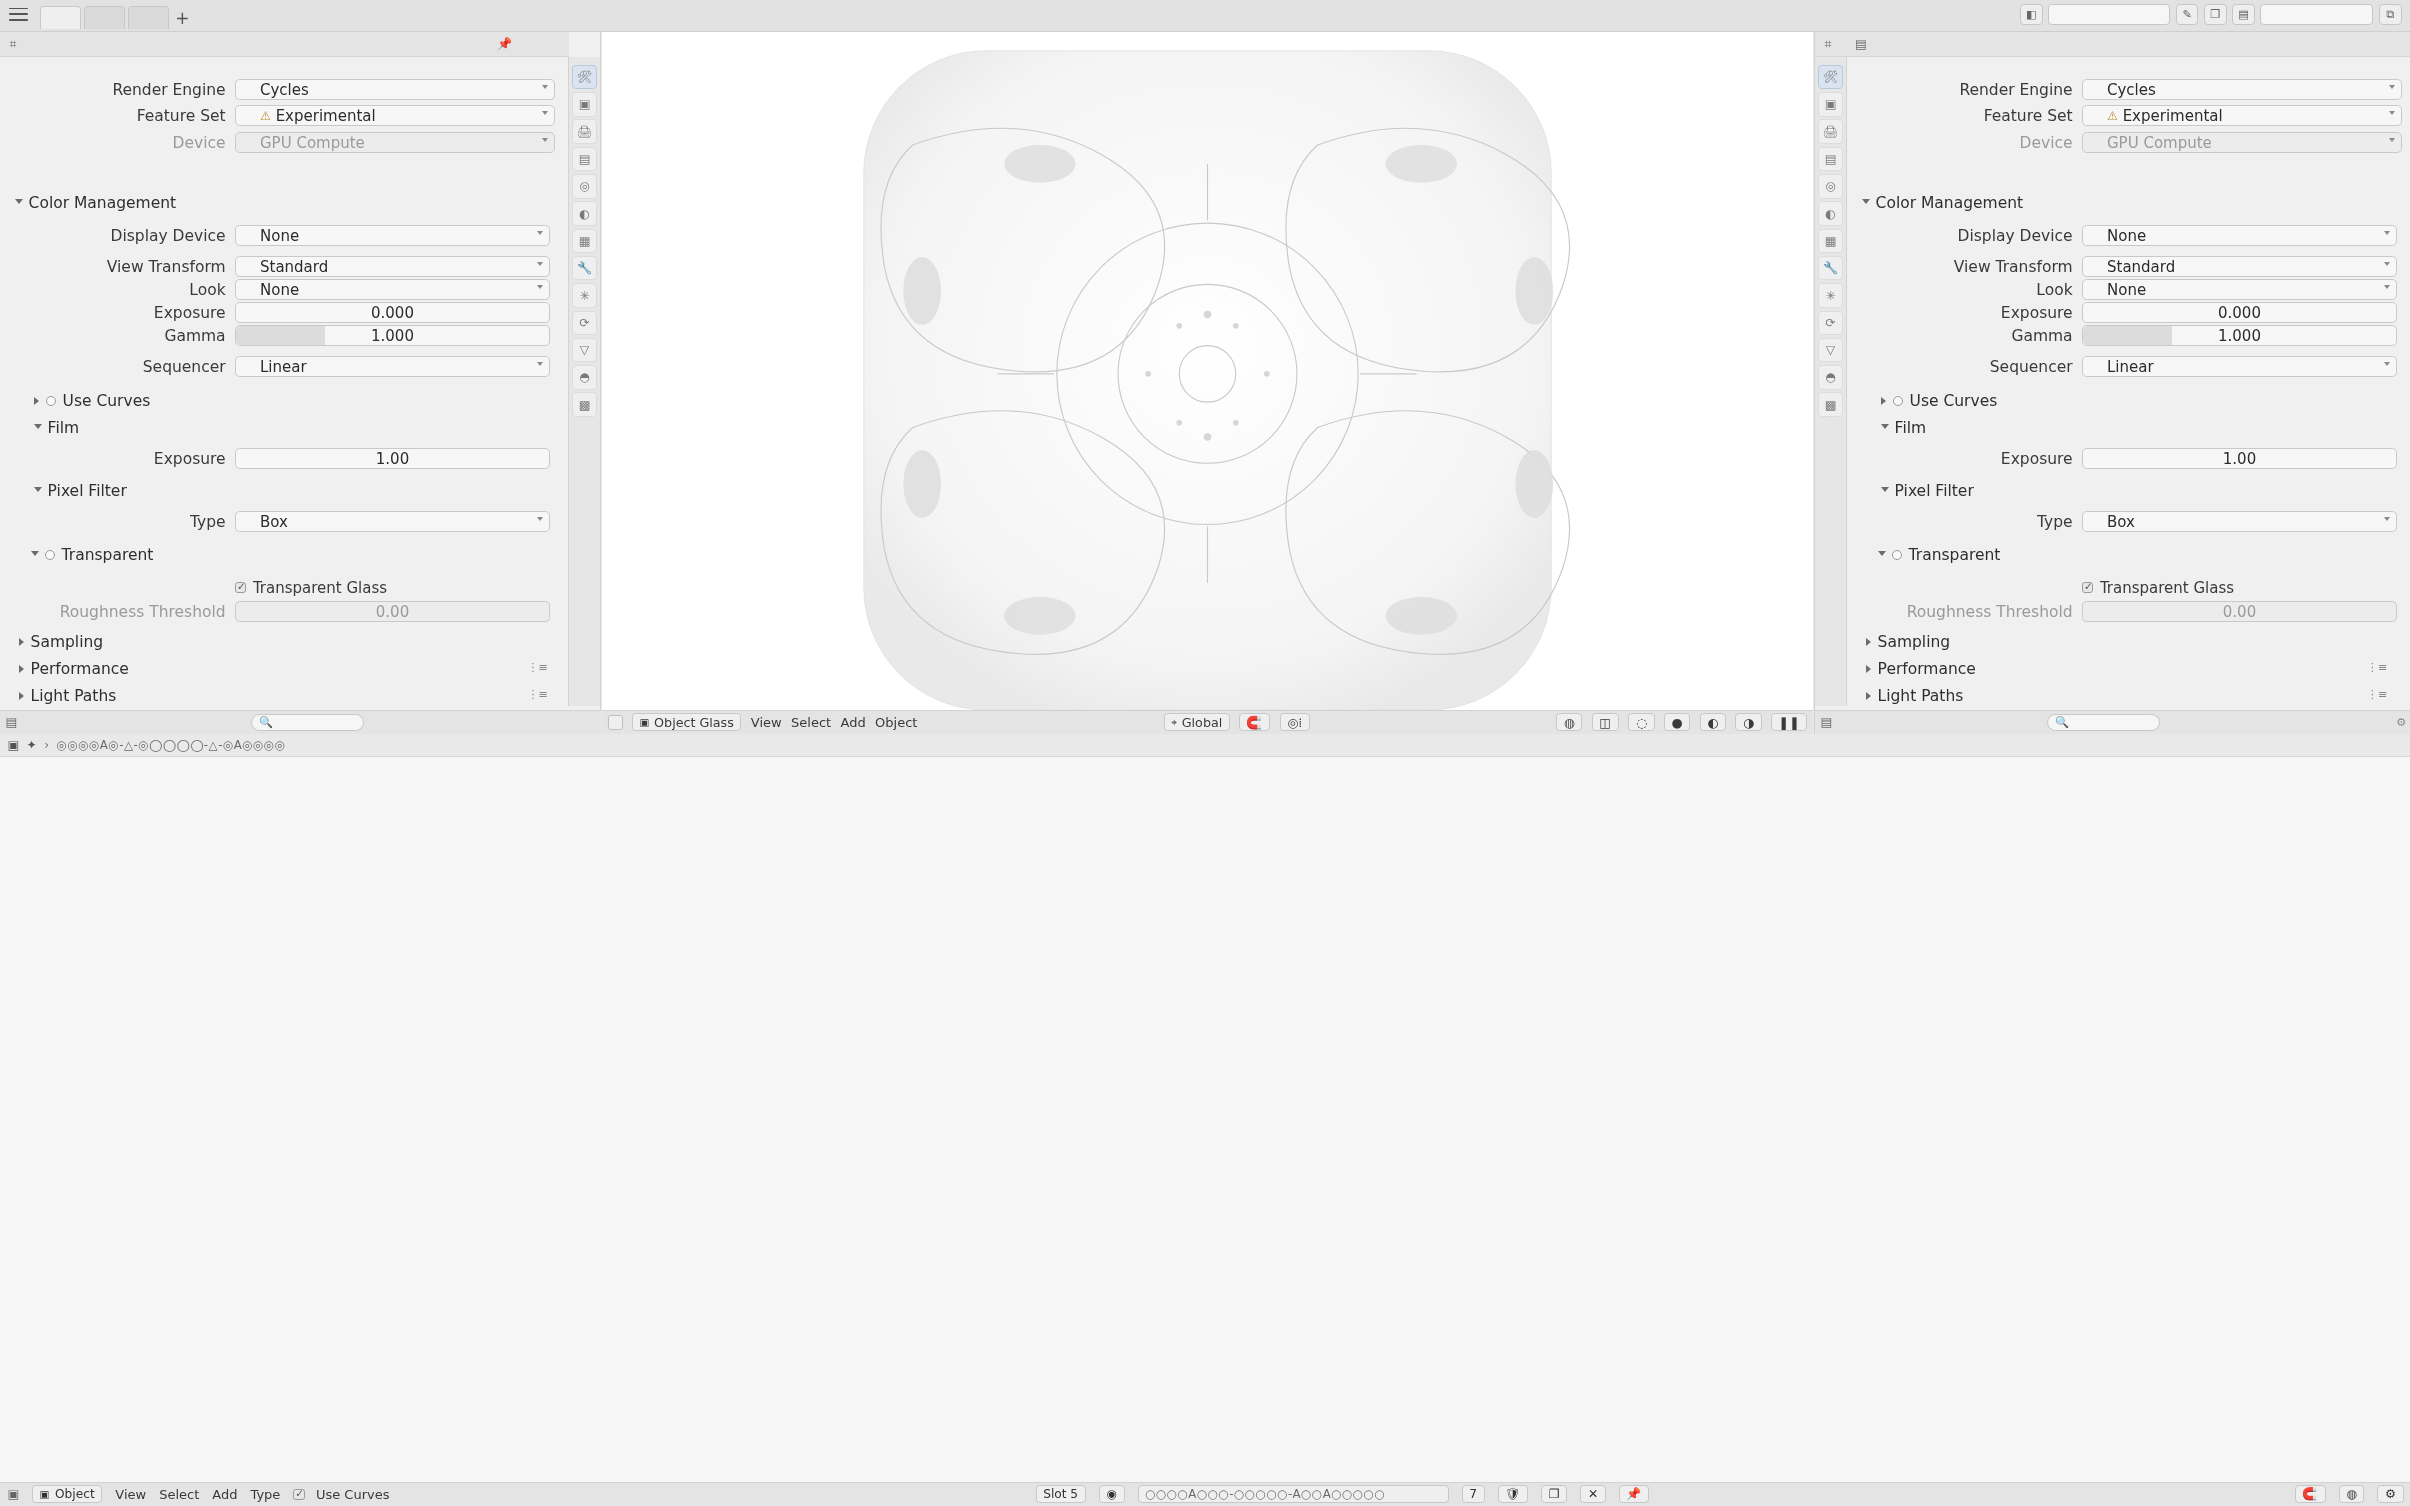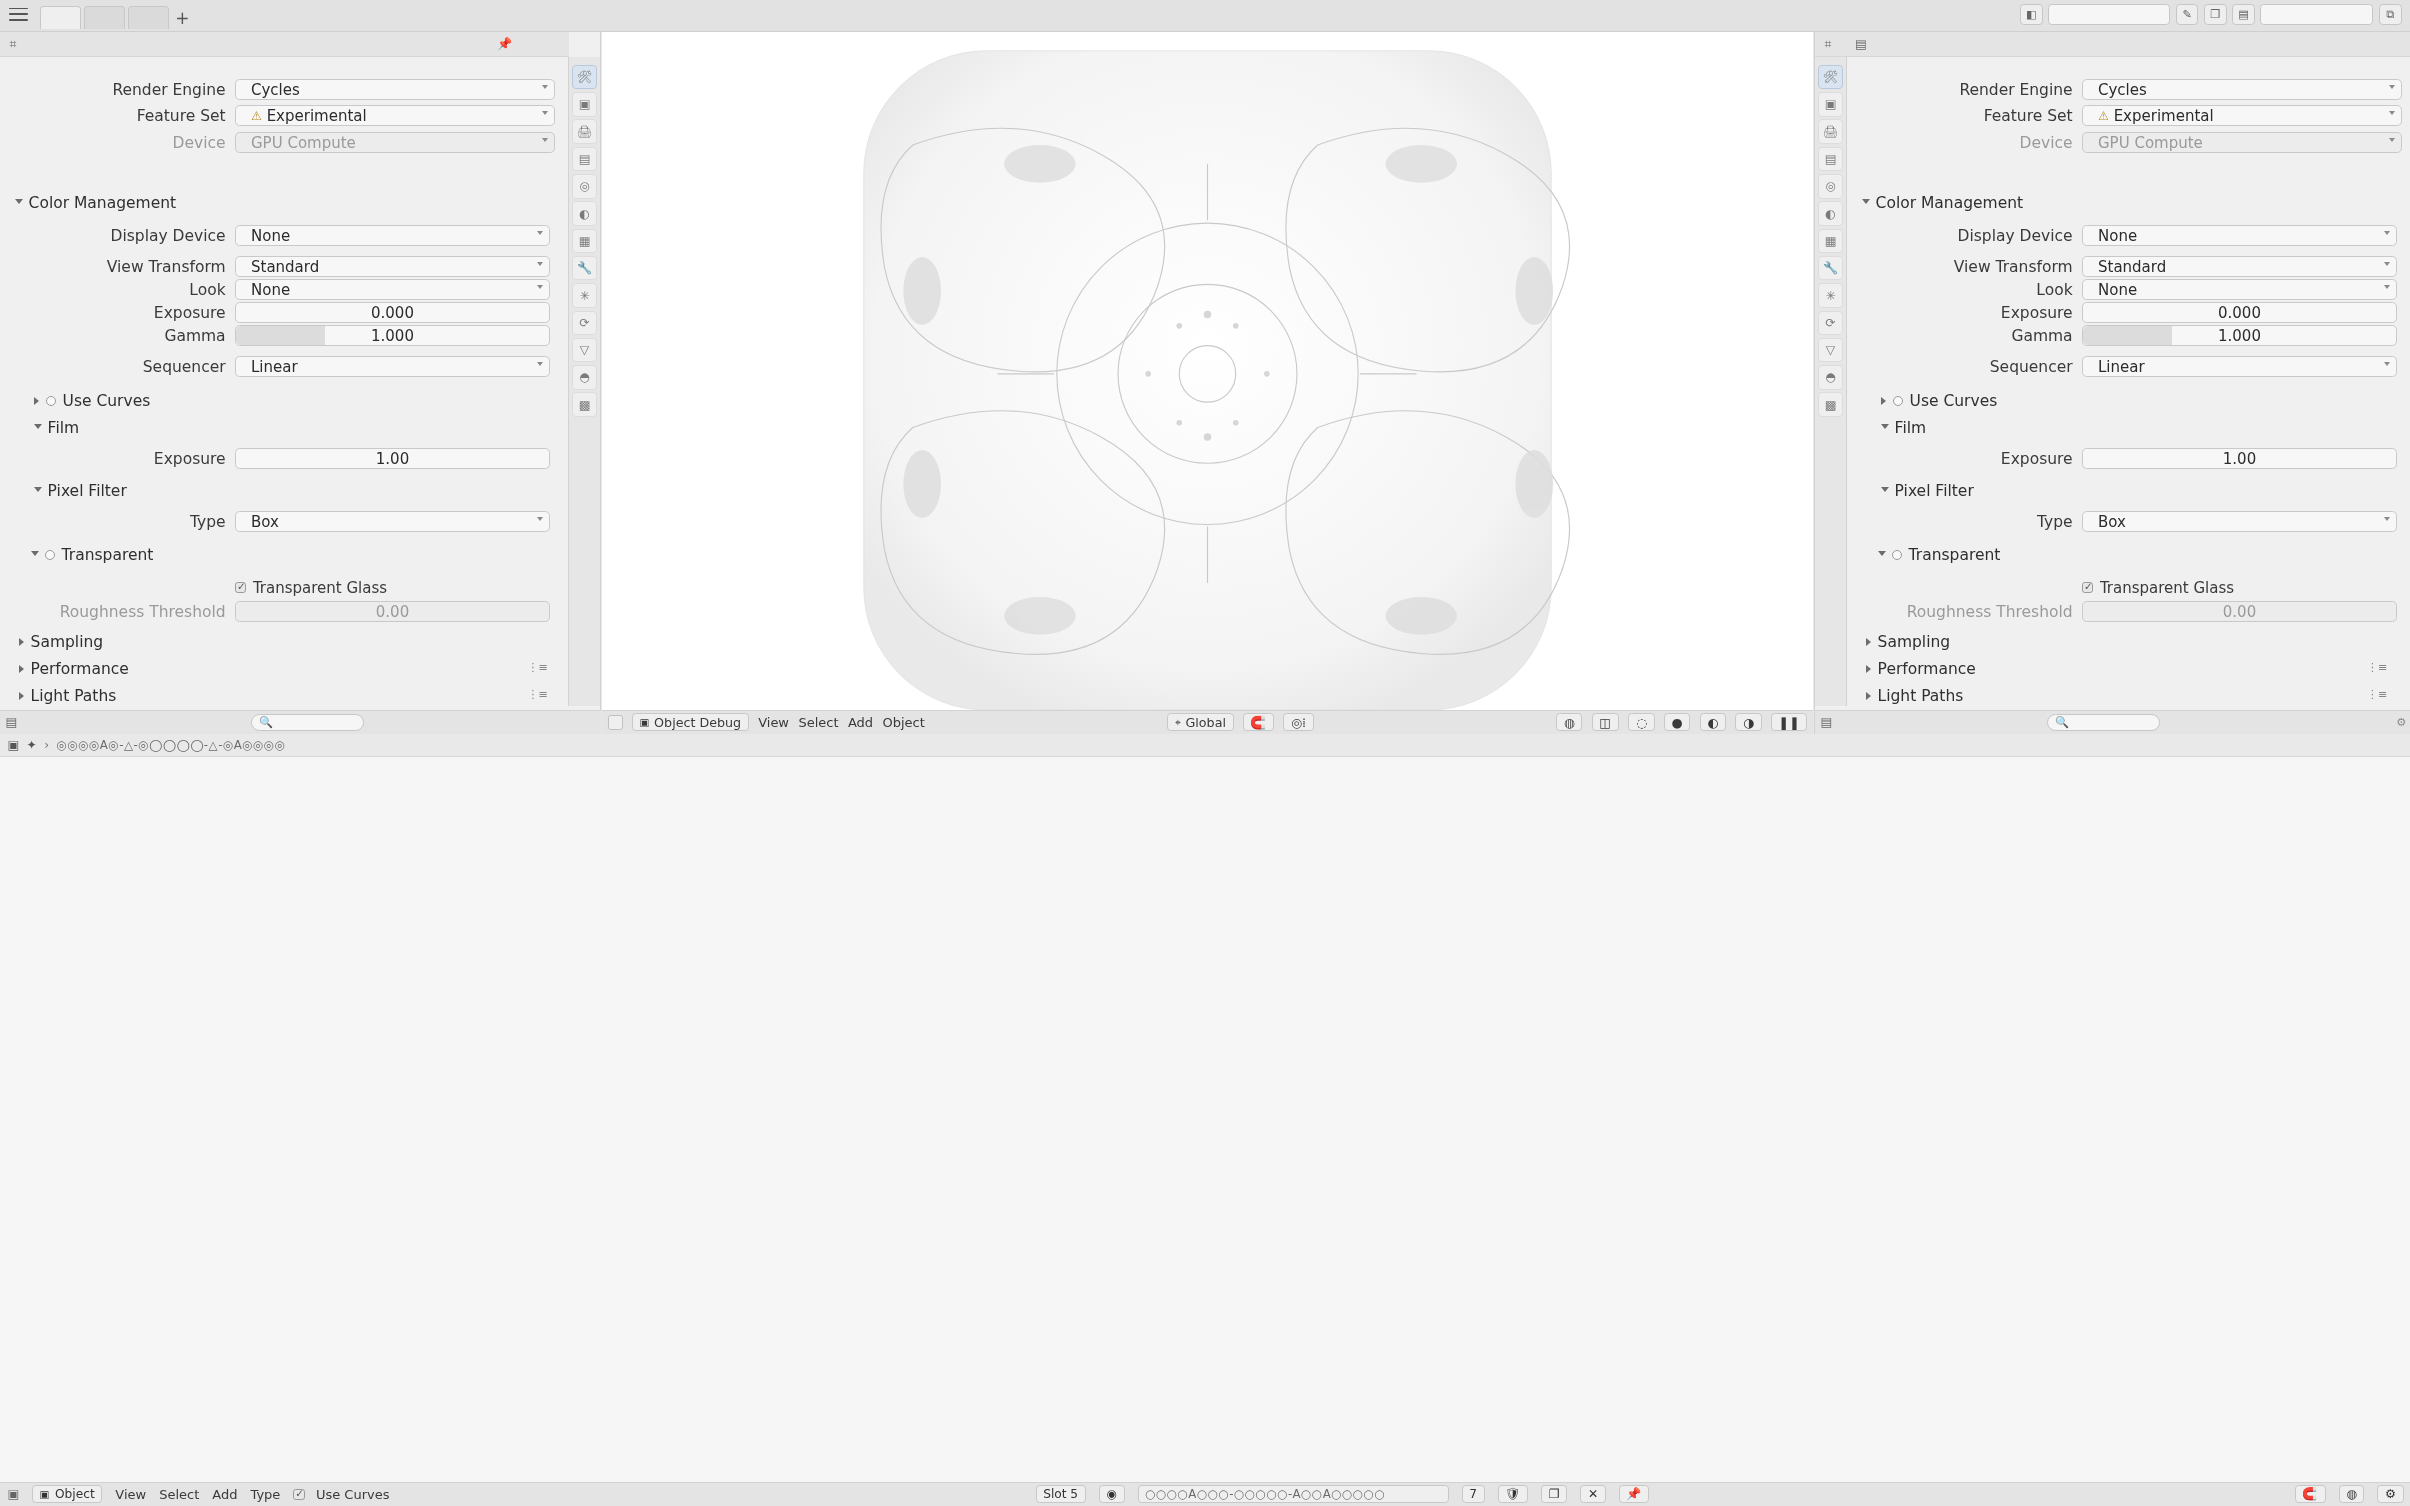--- a/index.html
+++ b/index.html
@@ -28,21 +28,21 @@
 
   
   .panel { position:absolute; background:#f0f0f0; }
   .prop-rail { position:absolute; width:32px; top:0; bottom:0; background:#e6e6e6; border-right:0.9px solid #d2d2d2; padding-top:5.6px; }
   .rail-ico { width:24.5px; height:24.5px; margin:2.8px auto; border-radius:3.8px; display:flex; align-items:center; justify-content:center; font-size:12.2px; color:#7a7a7a; background:#efefef; border:0.9px solid #dcdcdc; }
   .rail-ico.sel { background:#d9e4f0; border-color:#b9c9dd; }
 
   
   .prow { position:absolute; height:21px; display:flex; align-items:center; }
   .plabel { text-align:right; padding-right:9.4px; color:#3a3a3a; font-size:15.5px; white-space:nowrap; }
-  .pfield { height:21px; background:#f7f7f7; border:0.9px solid #c9c9c9; border-radius:4.7px; display:flex; align-items:center; padding:0 15px; font-size:15px; color:#2b2b2b; position:relative; }
+  .pfield { height:21px; background:#f7f7f7; border:0.9px solid #c9c9c9; border-radius:4.7px; display:flex; align-items:center; padding:0 24px; font-size:15px; color:#2b2b2b; position:relative; }
   .pfield.disabled { color:#9a9a9a; background:#ececec; }
   .pfield .chev { position:absolute; right:5.6px; top:4.7px; width:0;height:0;border-left:3.8px solid transparent;border-right:3.8px solid transparent;border-top:4.7px solid #8a8a8a; }
   .pfield.center { justify-content:center; }
   .slider-fill { position:absolute; left:0; top:0; bottom:0; background:#dcdcdc; border-radius:4.7px 0 0 4.7px; }
   .sec-header { position:absolute; display:flex; align-items:center; font-size:15.5px; color:#2f2f2f; }
   .tri { width:0;height:0;border-top:4.7px solid transparent;border-bottom:4.7px solid transparent;border-left:5.6px solid #6c6c6c; margin-right:6.6px; }
   .tri.open { border-left:4.7px solid transparent;border-right:4.7px solid transparent;border-top:5.6px solid #6c6c6c; margin-right:5.6px; }
   .radio { width:10.4px;height:10.4px;border:0.9px solid #9a9a9a;border-radius:50%;background:#fafafa; display:inline-block; margin-right:6.6px;}
   .chk { width:11.3px;height:11.3px;border:0.9px solid #9a9a9a;border-radius:2.8px;background:#fafafa; display:inline-block; margin-right:6.6px; position:relative;}
   .chk.on { background:#e7e7e7; }
@@ -301,21 +301,21 @@
           <circle cx="613" cy="415" r="3"></circle>
         <circle cx="580" cy="363" r="3"></circle>
           <circle cx="706" cy="363" r="3"></circle>
       </g>
     </svg>
 
     <div class="vp-header">
       <div style="width:15px;height:15px;border:0.9px solid #c0c0c0;border-radius:2.8px;background:#efefef"></div>
       <div class="vbtn">
         <span style="font-size:10.4px">▣</span>
-          <span>Object Debug</span>
+          <span>Object Glass</span>
       </div>
       <span class="vlabel">View</span>
       <span class="vlabel">Select</span>
       <span class="vlabel">Add</span>
       <span class="vlabel">Object</span>
       <div style="flex:1"></div>
       <div class="vbtn">
         <span style="font-size:10.4px">⌖</span>
           <span>Global</span>
       </div>

